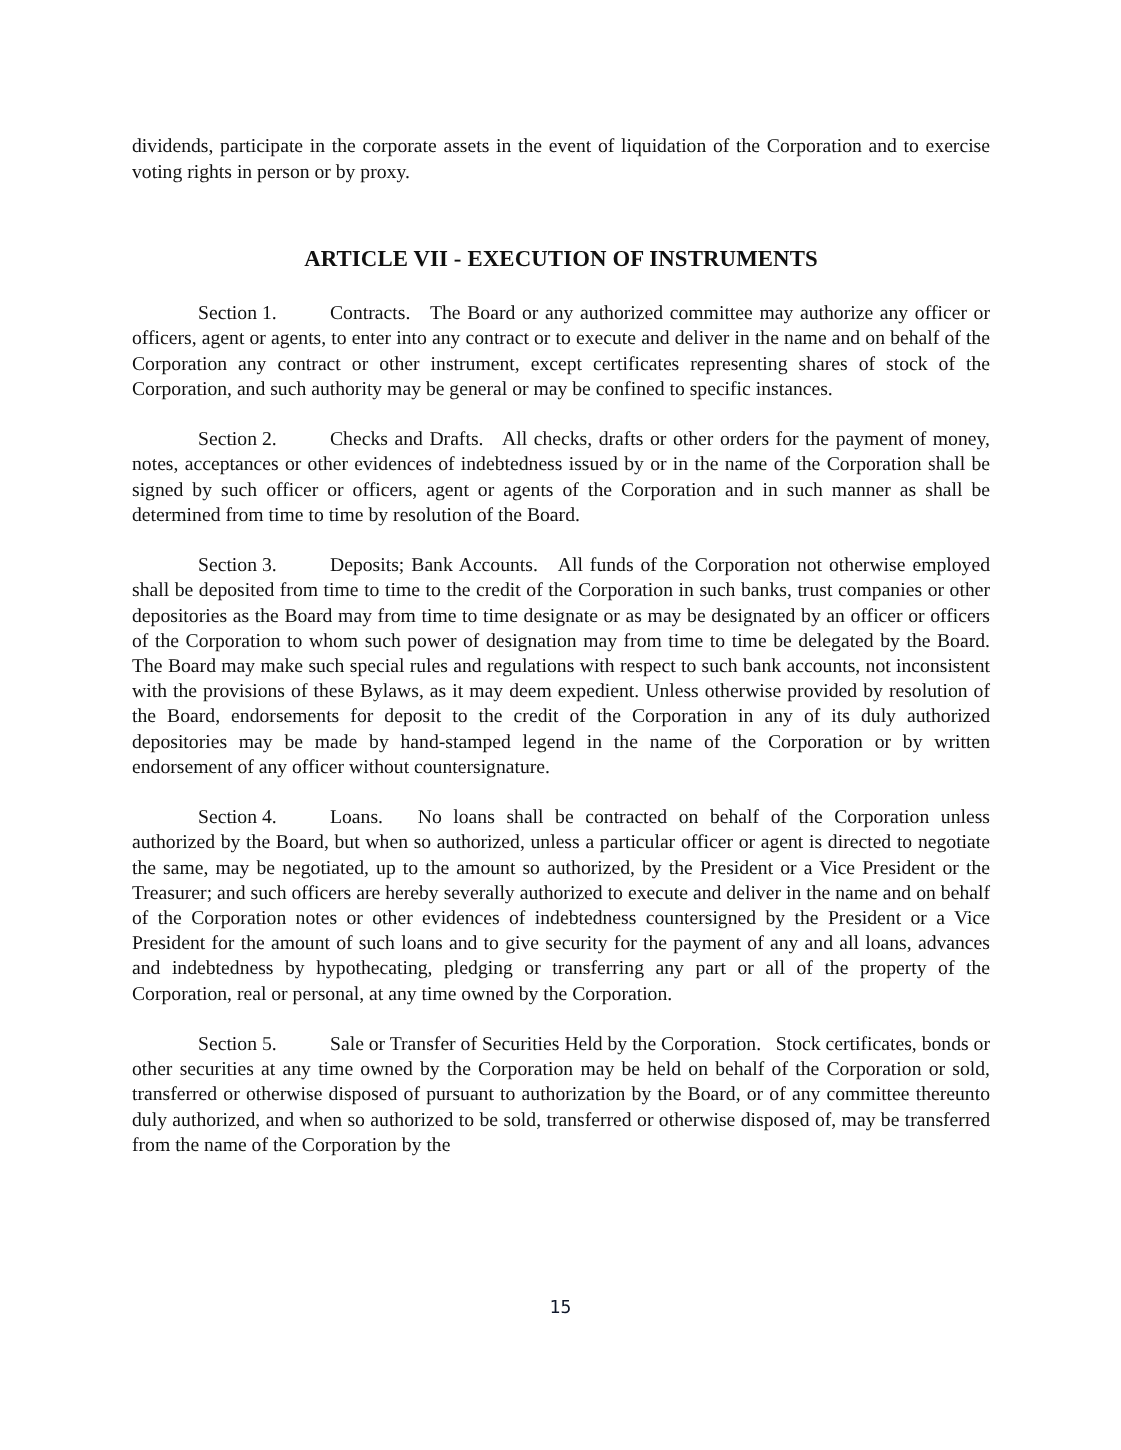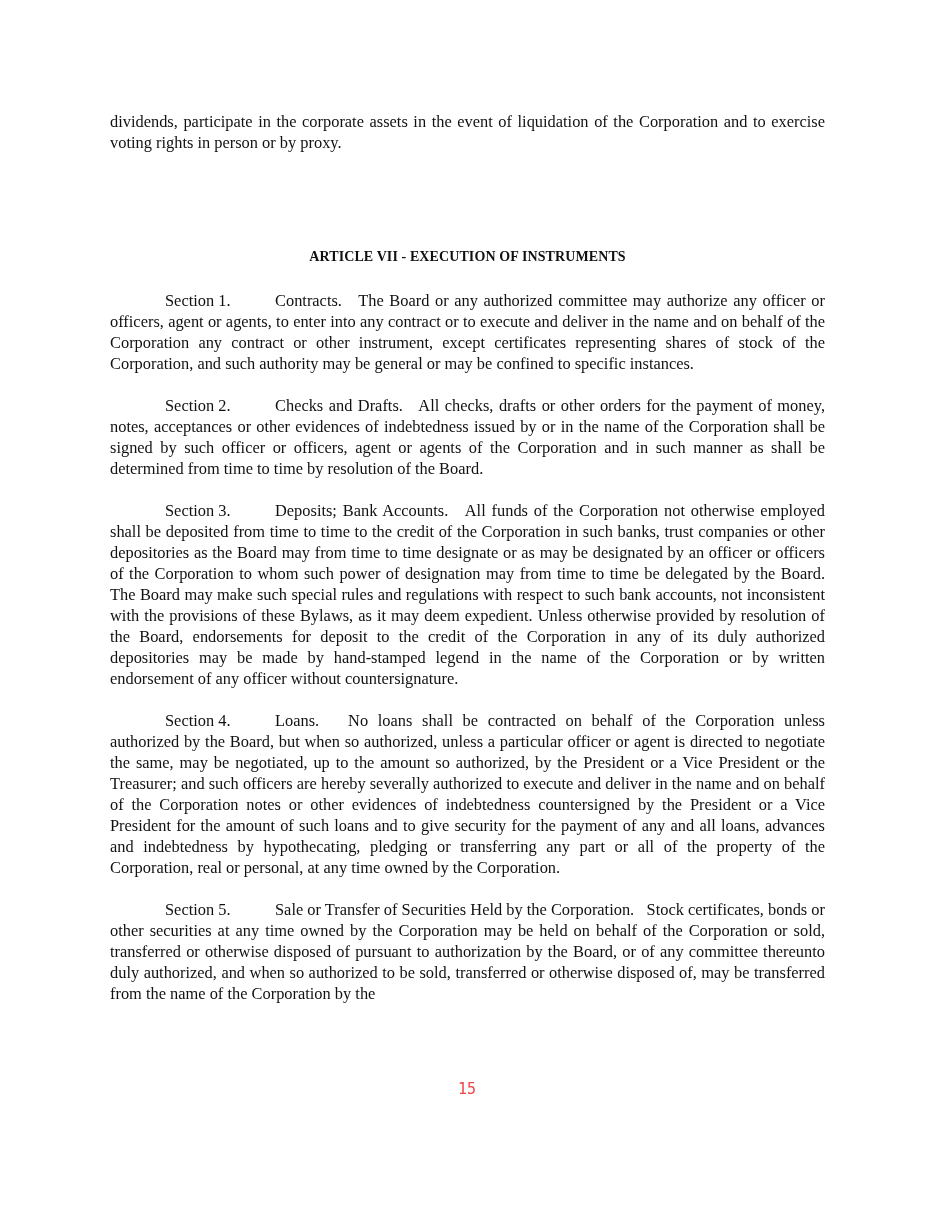--- a/index.html
+++ b/index.html
@@ -21,26 +21,26 @@
       top: 111px;
       width: 715px;
     }
     .para {
       font-size: 16.4px;
       line-height: 21px;
       text-align: justify;
       margin: 0;
     }
     .intro {
-      margin-bottom: 93px;
+      margin-bottom: 53px;
     }
     .article-title {
       text-align: center;
       font-weight: bold;
-      font-size: 14px;
+      font-size: 19px;
       line-height: 21px;
       margin: 0 0 23px 0;
       letter-spacing: 0.1px;
     }
     .section {
       margin-bottom: 21px;
     }
     .sec-num {
       display: inline-block;
       padding-left: 55px;
@@ -50,21 +50,21 @@
       text-underline-offset: 2px;
     }
     .page-number {
       position: absolute;
       top: 1080px;
       left: 0;
       width: 934px;
       text-align: center;
       font-family: "DejaVu Sans Mono", "Liberation Mono", monospace;
       font-size: 15px;
-      color: #ef4444;
+      color: #0f172a;
     }
   </style>
 </head>
 <body>
 
 <div class="page">
   <p class="para intro">dividends, participate in the corporate assets in the event of liquidation of the Corporation and to exercise voting rights in person or by proxy.</p>
 
   <h2 class="article-title">ARTICLE VII - EXECUTION OF INSTRUMENTS</h2>
 

